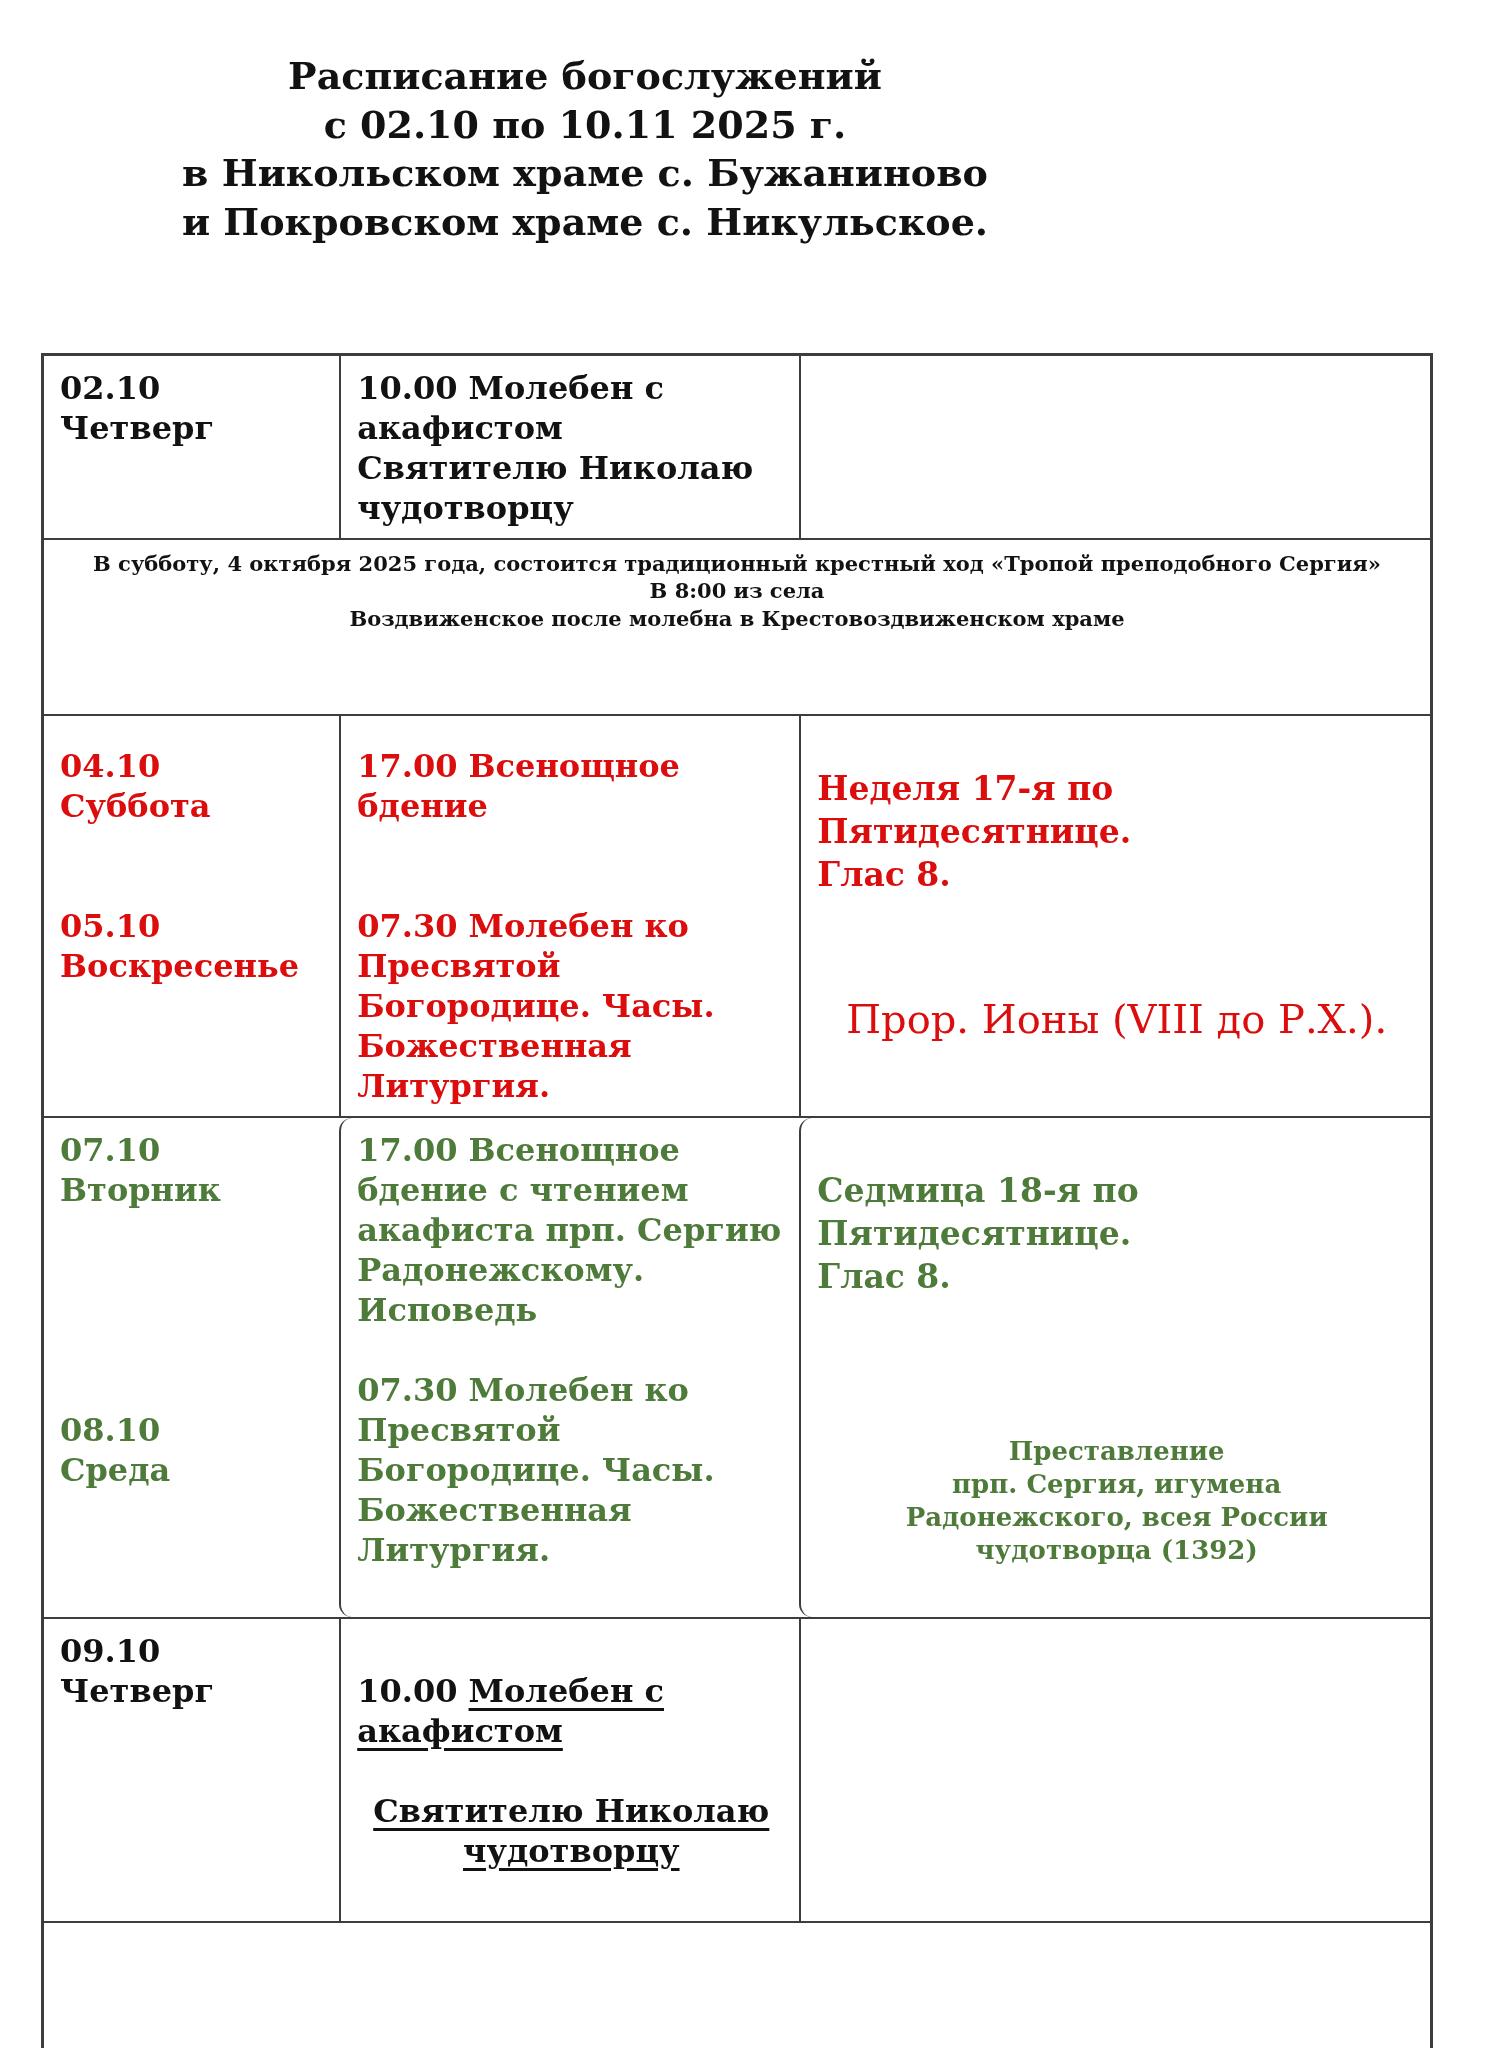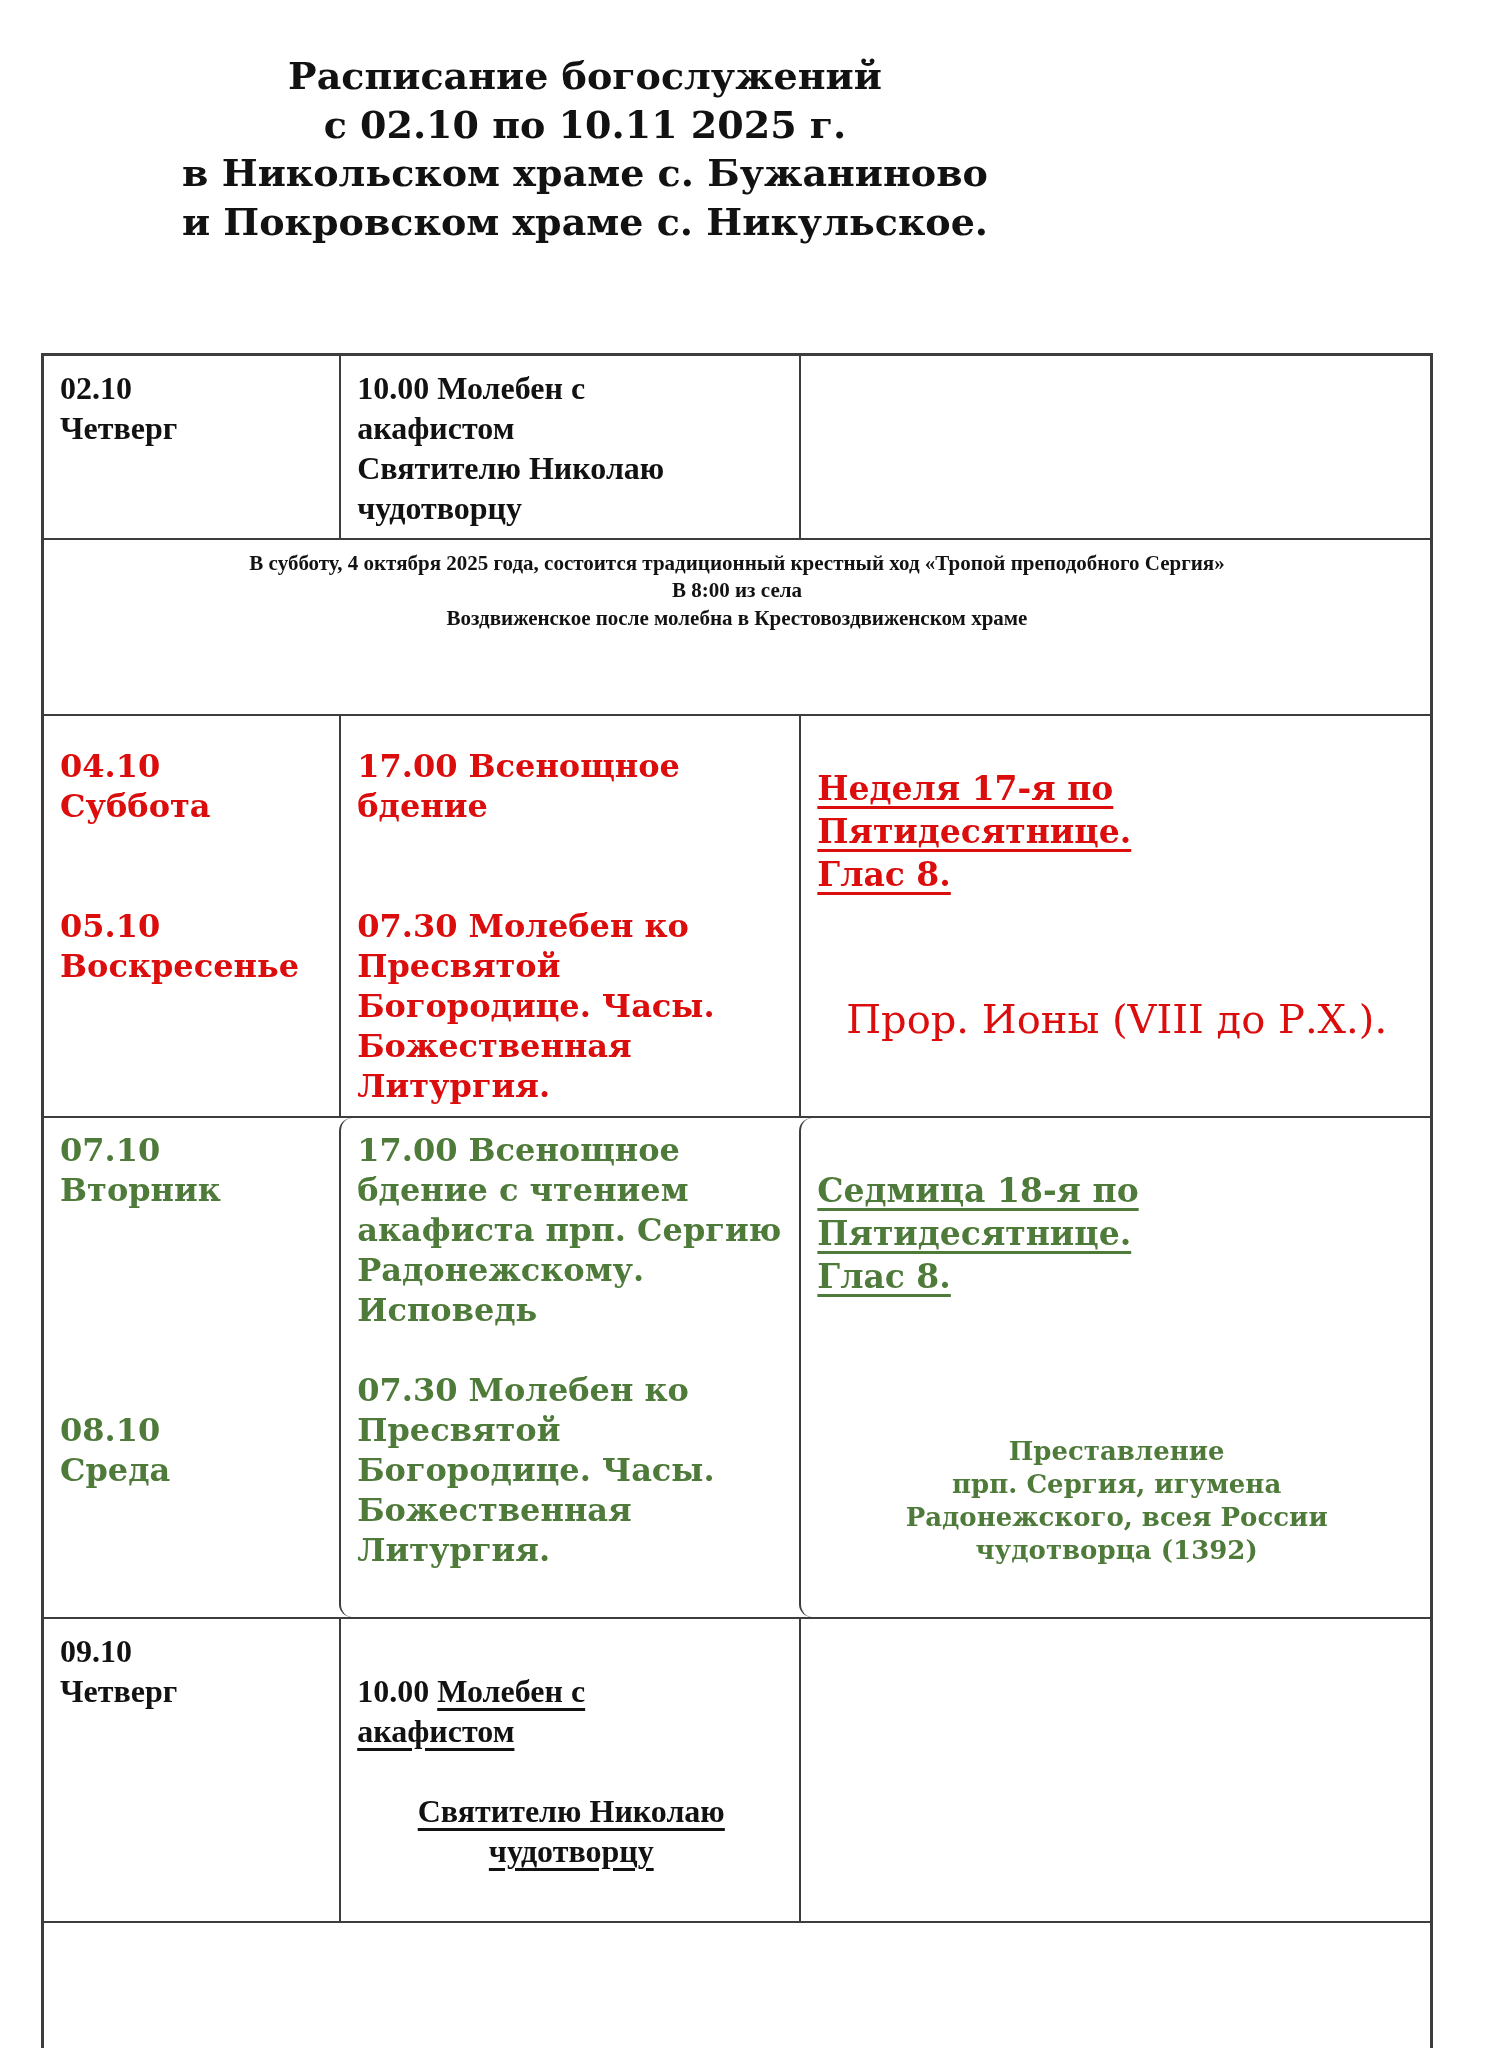--- a/index.html
+++ b/index.html
@@ -47,34 +47,33 @@
     white-space: pre-line;
   }
   .cell + .cell { border-left: 2px solid var(--border, #3d3d3d); }
   .r1 { min-height: 176px; }
   .r2 { min-height: 176px; }
   .r3 { min-height: 384px; }
   .r4 { min-height: 458px; }
   .r5 { min-height: 174px; }
   .r6 { min-height: 278px; }
   .r3 .c-date, .r3 .c-serv { padding-top: 30px; }
-  .ink   { color: var(--ink); font-family: Liberation Serif, serif; }
+  .ink   { color: var(--ink); }
   .red   { color: var(--red, #dc0d0d); }
   .green { color: var(--green, #4e7a3a); border-radius: 13px; }
   .announce {
     text-align: center;
     padding: 10px 20px;
     white-space: pre-line;
     font-size: 21px;
     line-height: 1.3;
   }
   .feast-h {
     font-size: 33px;
     line-height: 1.3;
-    text-decoration: underline;
     text-decoration-thickness: 2.5px;
     text-underline-offset: 6px;
     white-space: pre-line;
   }
   .feast-d {
     margin-top: 57px;
     text-align: center;
     font-weight: 400;
     font-size: 40px;
     white-space: pre-line;

